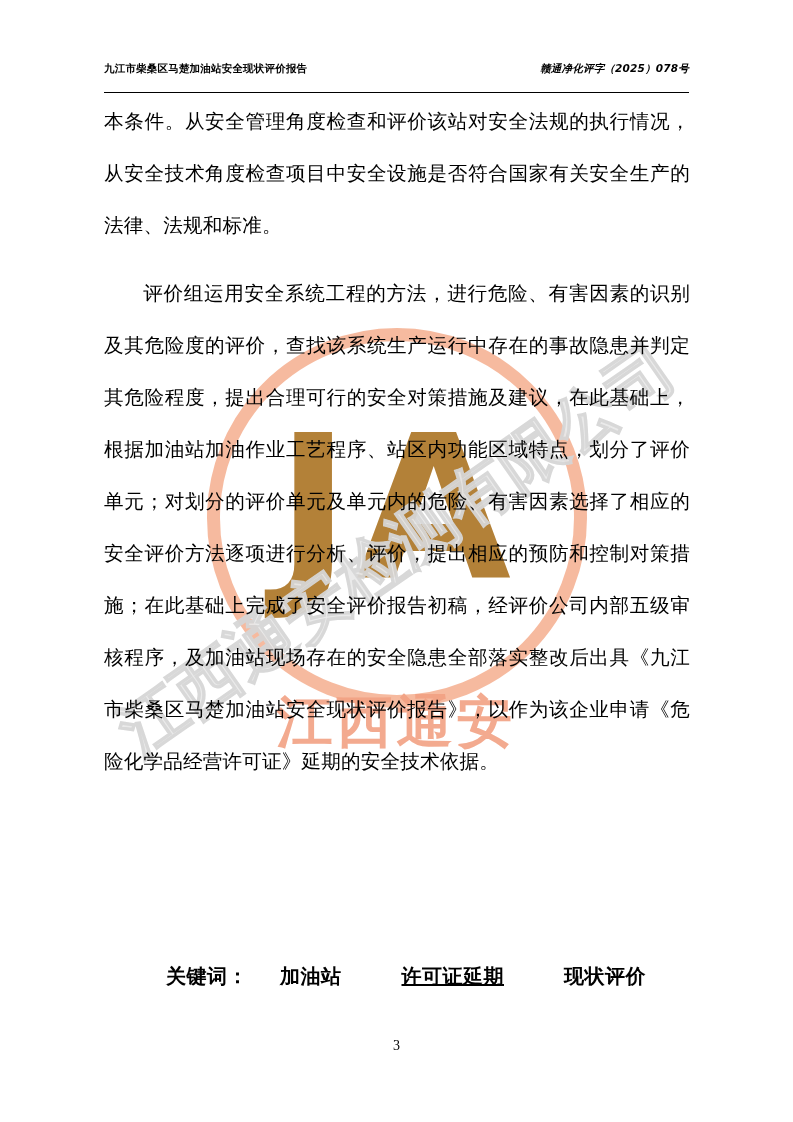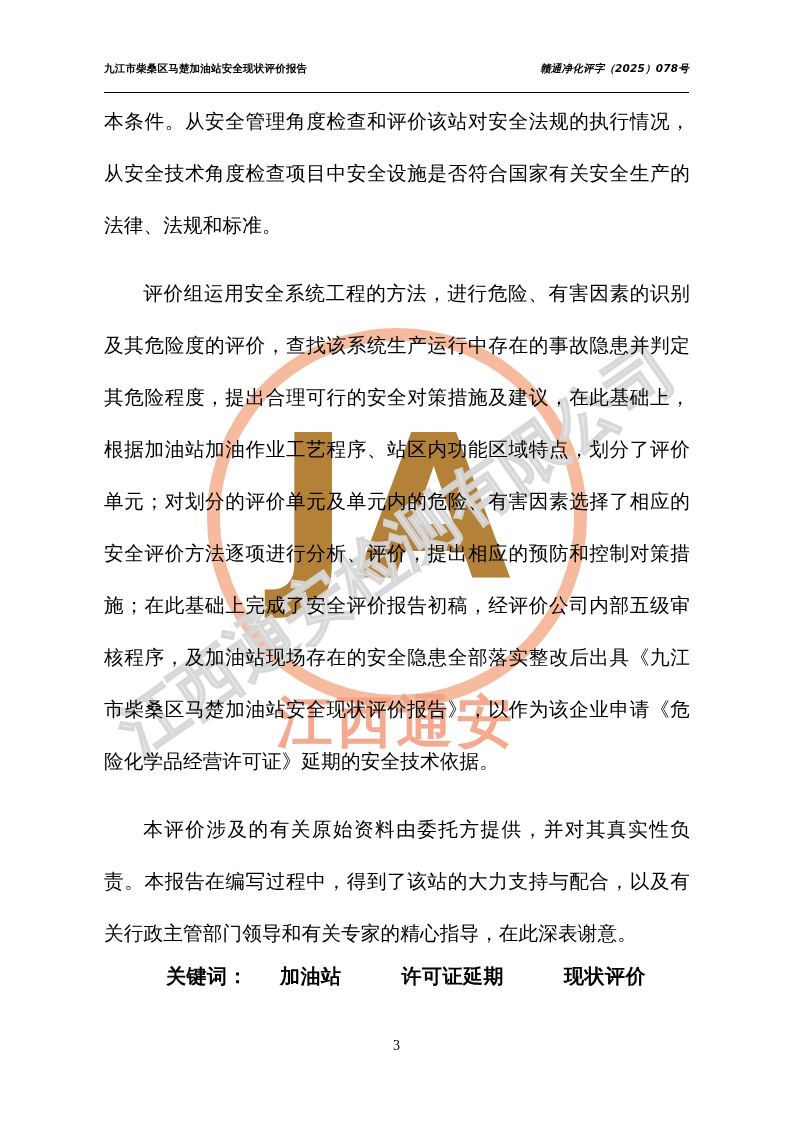--- a/index.html
+++ b/index.html
@@ -68,21 +68,21 @@
     width: 586px;
     font-size: 20px;
     font-weight: bold;
     font-family: "DejaVu Sans", sans-serif;
     letter-spacing: 0.5px;
     display: flex;
     align-items: baseline;
   }
   .kw-label { margin-left: 62px; }
   .kw-1 { margin-left: 32px; }
-  .kw-2 { margin-left: 60px; }
+  .kw-2 { margin-left: 60px; text-decoration: underline; }
   .kw-3 { margin-left: 60px; }
 
   
   .page-number {
     position: absolute;
     top: 1038px;
     left: 0;
     width: 793px;
     text-align: center;
     font-size: 14px;
@@ -167,21 +167,20 @@
   <div class="watermark">
     <div class="wm-ring"></div>
     <div class="wm-letters">JA</div>
     <div class="wm-cn">江西通安</div>
     <div class="wm-diag">江西通安检测有限公司</div>
   </div>
 
   <div class="body-text">
     <p>本条件。从安全管理角度检查和评价该站对安全法规的执行情况，从安全技术角度检查项目中安全设施是否符合国家有关安全生产的法律、法规和标准。</p>
     <p class="indent">评价组运用安全系统工程的方法，进行危险、有害因素的识别及其危险度的评价，查找该系统生产运行中存在的事故隐患并判定其危险程度，提出合理可行的安全对策措施及建议，在此基础上，根据加油站加油作业工艺程序、站区内功能区域特点，划分了评价单元；对划分的评价单元及单元内的危险、有害因素选择了相应的安全评价方法逐项进行分析、评价，提出相应的预防和控制对策措施；在此基础上完成了安全评价报告初稿，经评价公司内部五级审核程序，及加油站现场存在的安全隐患全部落实整改后出具《九江市柴桑区马楚加油站安全现状评价报告》，以作为该企业申请《危险化学品经营许可证》延期的安全技术依据。</p>
-    <p class="indent">本评价涉及的有关原始资料由委托方提供，并对其真实性负责。本报告在编写过程中，得到了该站的大力支持与配合，以及有关行政主管部门领导和有关专家的精心指导，在此深表谢意。</p>
   </div>
 
   <div class="keywords">
     <span class="kw-label">关键词：</span>
     <span class="kw-1">加油站</span>
     <span class="kw-2">许可证延期</span>
     <span class="kw-3">现状评价</span>
   </div>
 
   <div class="page-number">3</div>

